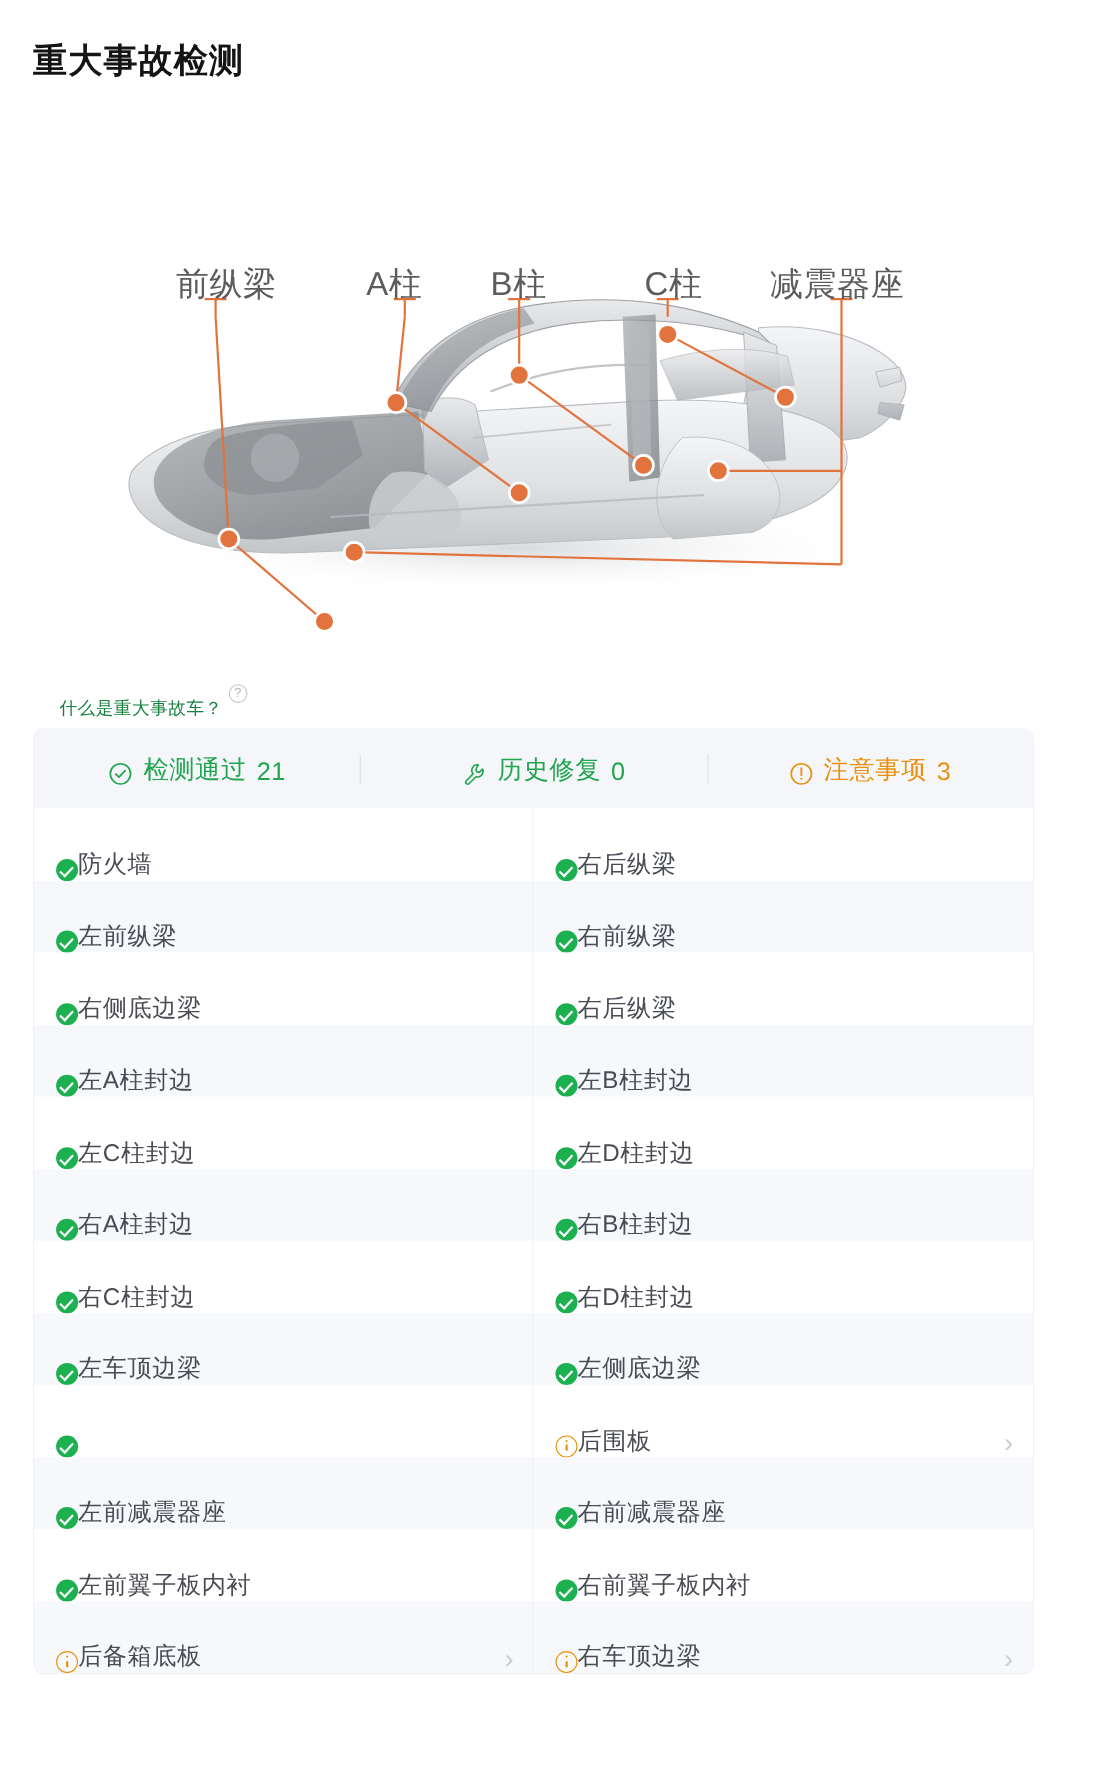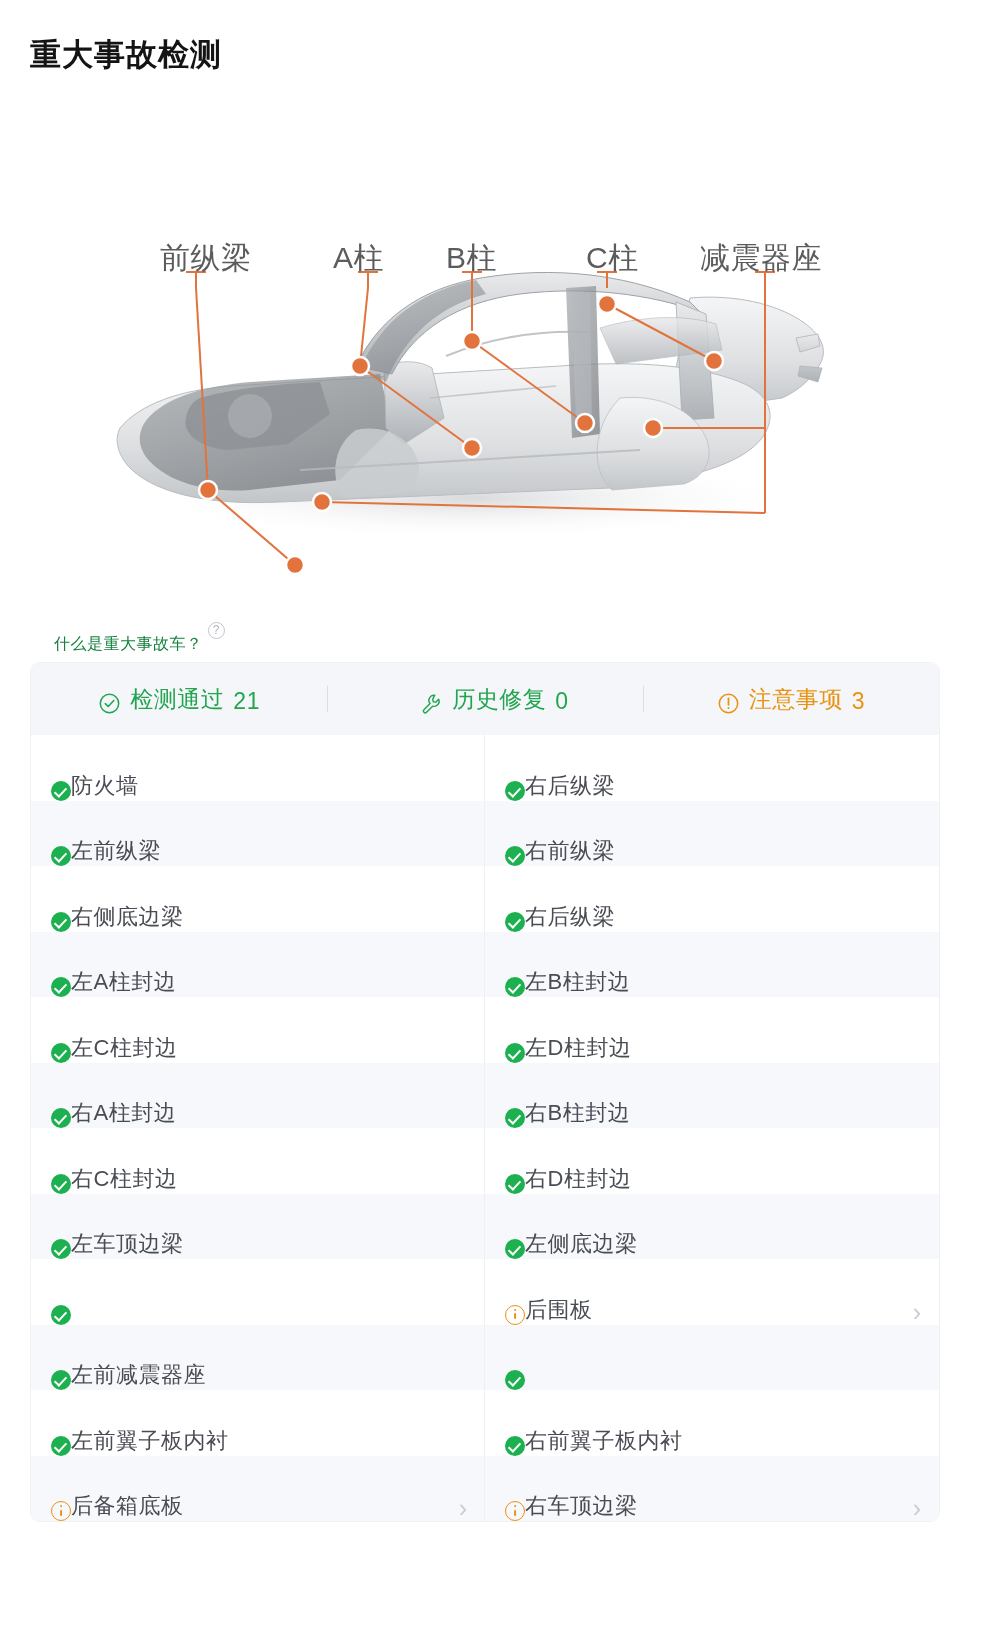--- a/index.html
+++ b/index.html
@@ -409,20 +409,21 @@
         <span class="ico-info-outline"></span>
         <span class="row-label">后围板</span>
         <span class="chev">›</span>
       </div>
       <div class="row left shade">
         <span class="ico-check-solid"></span>
         <span class="row-label">左前减震器座</span>
       </div>
       <div class="row shade">
         <span class="ico-check-solid"></span>
+        <span class="row-label">右前减震器座</span>
       </div>
       <div class="row left plain">
         <span class="ico-check-solid"></span>
         <span class="row-label">左前翼子板内衬</span>
       </div>
       <div class="row plain">
         <span class="ico-check-solid"></span>
         <span class="row-label">右前翼子板内衬</span>
       </div>
       <div class="row left shade">

